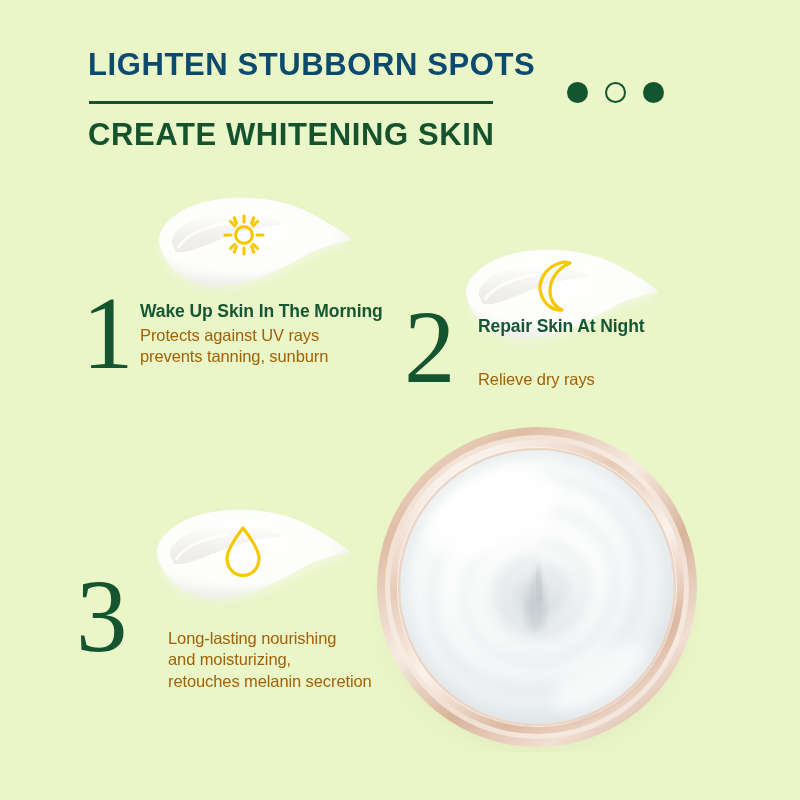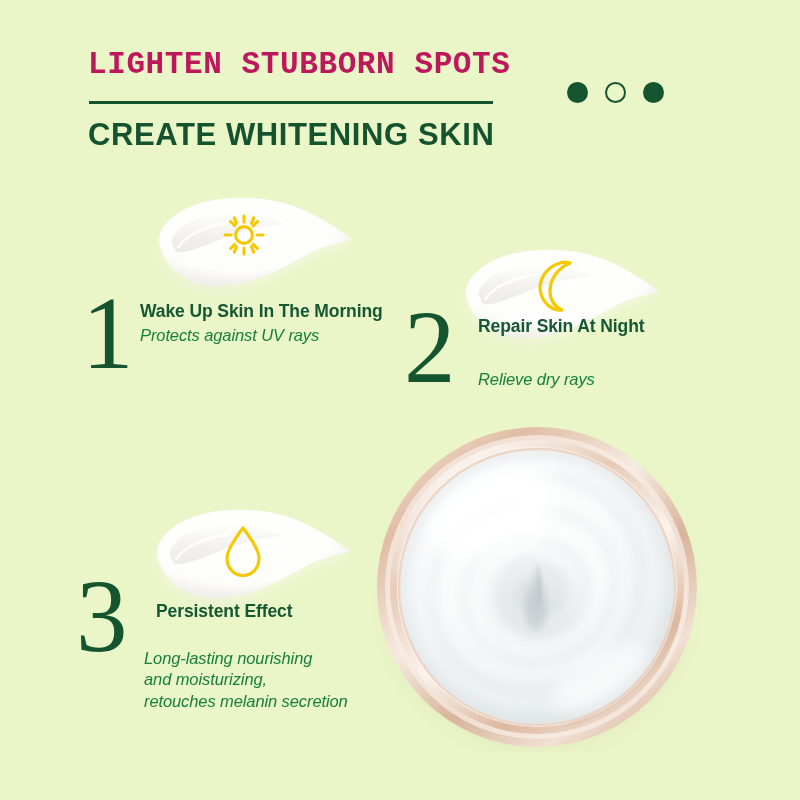--- a/index.html
+++ b/index.html
@@ -9,22 +9,22 @@
     font-family:"Liberation Sans", sans-serif;
     position:relative;
     overflow:hidden;
   }
   .stage { position:absolute; inset:0; }
 
   
   .hdr-line1 {
     position:absolute; left:88px; top:47px;
     font-size:31px; font-weight:700; letter-spacing:.6px;
-    color:#be185d; white-space:nowrap;
-    font-family:Liberation Mono, monospace;
+    color:#0c4a6e; white-space:nowrap;
+    font-family:Liberation Sans, sans-serif;
   }
   .hdr-rule {
     position:absolute; left:89px; top:101px;
     width:404px; height:3px; background:#14542f;
   }
   .hdr-line2 {
     position:absolute; left:88px; top:117px;
     font-size:31px; font-weight:700; letter-spacing:.6px;
     color:#14532d; white-space:nowrap;
   }
@@ -49,23 +49,22 @@
   }
 
   
   .step-head {
     position:absolute;
     font-size:17.5px; font-weight:700; color:#165733;
     white-space:nowrap; letter-spacing:-.1px;
   }
   .step-body {
     position:absolute;
-    font-size:16.5px; color:#15803d; line-height:1.30;
+    font-size:16.5px; color:#a16207; line-height:1.30;
     letter-spacing:-.1px;
-    font-style:italic;
   }
 
   
   .jar { position:absolute; left:372px; top:422px; width:330px; height:330px; }
   .jar svg { display:block; width:100%; height:100%; }
 </style>
 </head>
 <body>
 
 <div class="stage">
@@ -127,20 +126,21 @@
         <line x1="88.5" y1="58.7" x2="86.3" y2="64.2"></line>
       </g>
     </svg>
   </div>
 
   <div class="numeral" style="left:82px; top:282px; font-size:103px;">1</div>
 
   <div class="step-head" style="left:140px; top:301px;">Wake Up Skin In The Morning</div>
   <div class="step-body" style="left:140px; top:325px; width:260px;">
     <div>Protects against UV rays</div>
+    <div>prevents tanning, sunburn</div>
   </div>
 
   <div class="swatch" style="left:455px; top:240px; width:206px; height:112px;">
     <svg viewBox="0 0 206 112">
       <defs>
         <radialGradient id="blobG2" cx="42%" cy="34%" r="78%">
           <stop offset="0%" stop-color="#ffffff"></stop>
           <stop offset="62%" stop-color="#fdfdfb"></stop>
           <stop offset="100%" stop-color="#e7e5de"></stop>
         </radialGradient>
@@ -214,22 +214,21 @@
       </g>
       <g>
         <path d="M97,28 C97,28 113,48 113,58 C113,68.5 105.8,75.5 97,75.5
                  C88.2,75.5 81,68.5 81,58 C81,48 97,28 97,28 Z" fill="none" stroke="#f5c800" stroke-width="3.2" stroke-linejoin="round"></path>
       </g>
     </svg>
   </div>
 
   <div class="numeral" style="left:76px; top:565px; font-size:103px;">3</div>
 
-  <div class="step-head" style="left:156px; top:601px;">Persistent Effect</div>
-  <div class="step-body" style="left:144px; top:628px; width:270px;margin-top:20px;">
+  <div class="step-body" style="left:168px; top:628px; width:270px;">
     <div>Long-lasting nourishing</div>
     <div>and moisturizing,</div>
     <div>retouches melanin secretion</div>
   </div>
 
   <div class="jar">
     <svg viewBox="0 0 330 330">
       <defs>
         <radialGradient id="jarShadow" cx="50%" cy="52%" r="50%">
           <stop offset="70%" stop-color="#cfd6a8" stop-opacity=".55"></stop>

